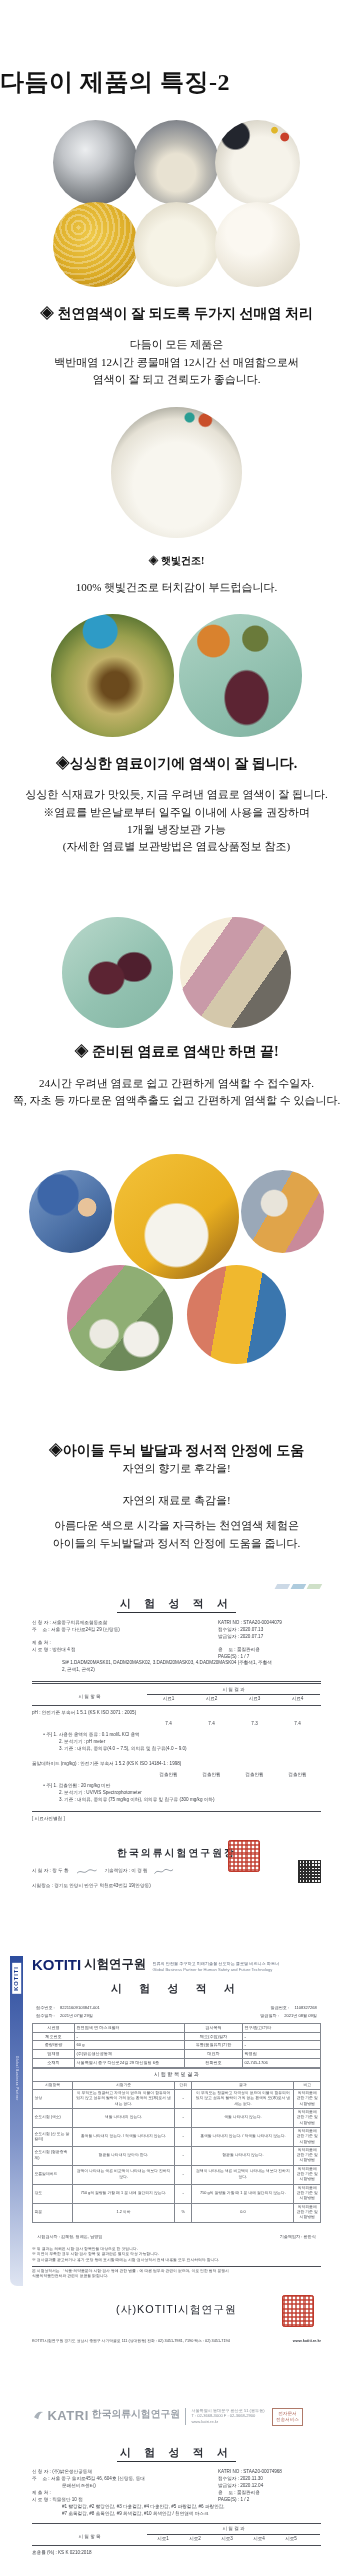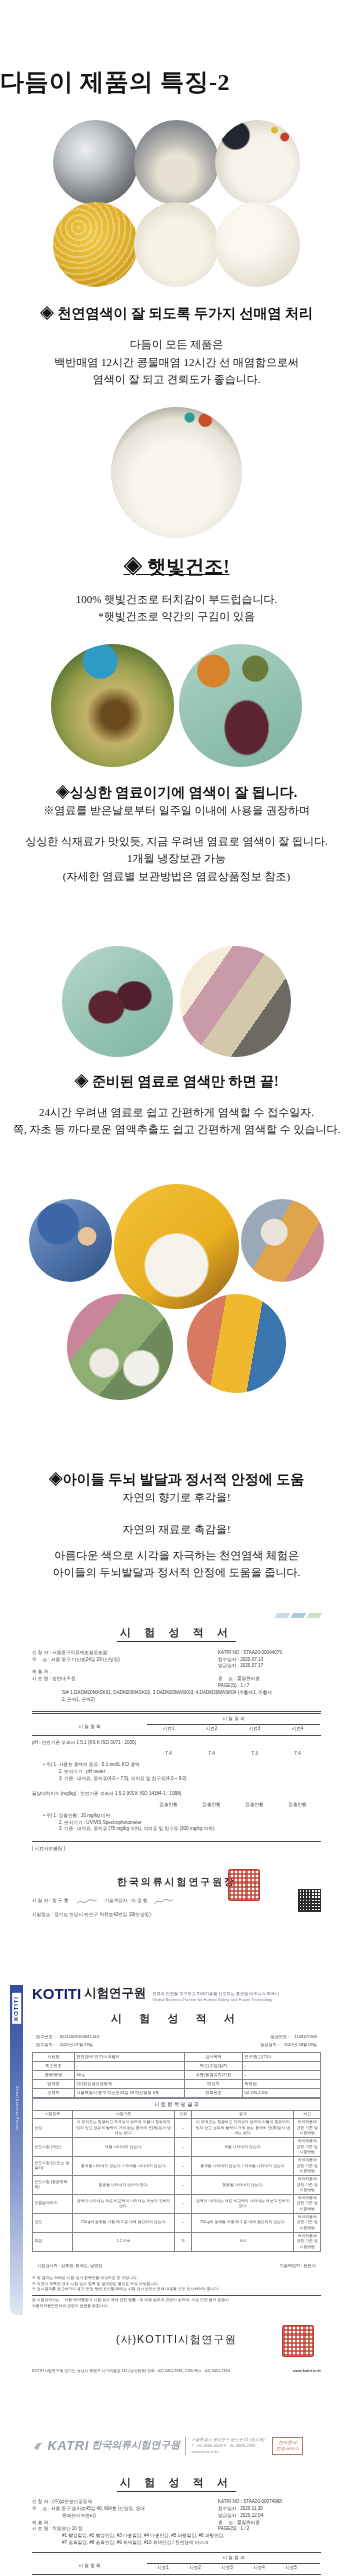--- a/index.html
+++ b/index.html
@@ -43,21 +43,21 @@
   .g-kids2{background:radial-gradient(circle at 50% 65%,#f5f3ec 0 30%,transparent 32%),
     linear-gradient(140deg,#f3c23a,#e8ae1f 60%,#8a5a1a);}
   .g-kids3{background:radial-gradient(circle at 40% 40%,#e8e4da 0 18%,transparent 20%),
     linear-gradient(120deg,#9aa8b8 0 40%,#e0a44a 40% 70%,#c98a9a 70%);}
   .g-kids4{background:radial-gradient(circle at 70% 70%,#f2f0ea 0 16%,transparent 18%),
     radial-gradient(circle at 35% 65%,#eceae2 0 14%,transparent 16%),
     linear-gradient(130deg,#c9859a 0 30%,#8fae74 30% 60%,#6e8a5a 60%);}
   .g-kids5{background:linear-gradient(100deg,#d87a62 0 34%,#f0b82e 34% 66%,#3a76ae 66%);}
   
   .sec-h{font-size:14px;font-weight:bold;text-align:center;}
-  .sec-h.big{font-size:19px;text-decoration:underline;}
+  .sec-h.big{font-size:10px;}
   .body-line{font-size:11px;text-align:center;line-height:1.58;}
   
   .kids1 .s{width:83px;height:83px;margin-top:15.5px;}
   .kids1 .m{width:125px;height:125px;margin:0 2.1px;}
   .kids2{margin-top:-14.4px;}
   .kids2 .a{width:106px;height:106px;margin-right:14.4px;}
   .kids2 .b{width:99px;height:99px;}
   
   .cert{width:289px;margin:0 auto;font-family:"Liberation Sans",sans-serif;color:#3c3f46;position:relative;}
   .cert .doc-title{text-align:center;font-size:10.8px;font-weight:bold;letter-spacing:5.2px;color:#2e3138;}
@@ -81,21 +81,21 @@
   .qr{width:23px;height:23px;background:
       repeating-linear-gradient(0deg,#2c2c2c 0 1.5px,transparent 1.5px 3.1px),
       repeating-linear-gradient(90deg,#2c2c2c 0 1.5px,#f2f2f2 1.5px 3.1px);}
   .kotiti-bar{position:absolute;left:-21.6px;top:0;width:12.4px;height:330px;border-radius:0 0 0 7.2px;
       background:linear-gradient(180deg,#2d4d9e,#7d92c8 55%,#dfe5f2);}
   .kotiti-bar .v1{writing-mode:vertical-rl;transform:rotate(180deg);color:#1d3d8e;background:#fff;
       font-size:5.7px;font-weight:bold;letter-spacing:1px;padding:3.1px 0.5px;margin:7.2px auto 0;display:block;width:8.2px;}
   .kotiti-bar .v2{writing-mode:vertical-rl;color:#eef;font-size:3.1px;letter-spacing:0.5px;display:block;margin:62px auto 0;}
   table.grid{border-collapse:collapse;width:100%;}
   table.grid td,table.grid th{border:0.5px solid #83878f;font-weight:normal;padding:1px 1.5px;color:#3c3f46;}
-  .katri-head{display:flex;align-items:center;font-style:italic;}
+  .katri-head{display:flex;align-items:flex-start;}
   .katri-word{font-size:13px;font-weight:bold;color:#9aa0a8;letter-spacing:0.5px;}
   .katri-kr{font-size:9.8px;color:#9aa0a8;margin-left:3.1px;font-weight:bold;}
   .badge{border:0.5px solid #b07a6a;color:#b0675a;text-align:center;font-size:4.6px;line-height:1.3;
       padding:2.1px 3.1px;}
 </style>
 </head>
 <body>
 
 <div class="page">
 
@@ -121,32 +121,31 @@
     <div class="body-line">염색이 잘 되고 견뢰도가 좋습니다.</div>
   </div>
 
   <div class="row" style="margin-top:18.5px">
     <div class="c c255 g-drymasks"></div>
   </div>
 
   <div style="margin-top:15.5px">
     <div class="sec-h big">◈ 햇빛건조!</div>
     <div class="body-line" style="margin-top:11px">100% 햇빛건조로 터치감이 부드럽습니다.</div>
-    <div class="body-line">*햇빛건조로 약간의 구김이 있음</div>
   </div>
 
   <div class="row" style="margin-top:18.5px">
     <div class="c c238 g-dyepour"></div>
     <div class="c c238 g-dyejars"></div>
   </div>
 
   <div style="margin-top:17.5px">
     <div class="sec-h">◈싱싱한 염료이기에 염색이 잘 됩니다.</div>
+    <div class="body-line" style="margin-top:13.4px">싱싱한 식재료가 맛있듯, 지금 우려낸 염료로 염색이 잘 됩니다.</div>
     <div class="body-line">※염료를 받은날로부터 일주일 이내에 사용을 권장하며</div>
-    <div class="body-line" style="margin-top:13.4px">싱싱한 식재료가 맛있듯, 지금 우려낸 염료로 염색이 잘 됩니다.</div>
     <div class="body-line">1개월 냉장보관 가능</div>
     <div class="body-line">(자세한 염료별 보관방법은 염료상품정보 참조)</div>
   </div>
 
   <div class="row" style="margin-top:61px">
     <div class="c c215 g-dyepacks"></div>
     <div class="c c215 g-maskstack"></div>
   </div>
 
   <div style="margin-top:15.5px">

